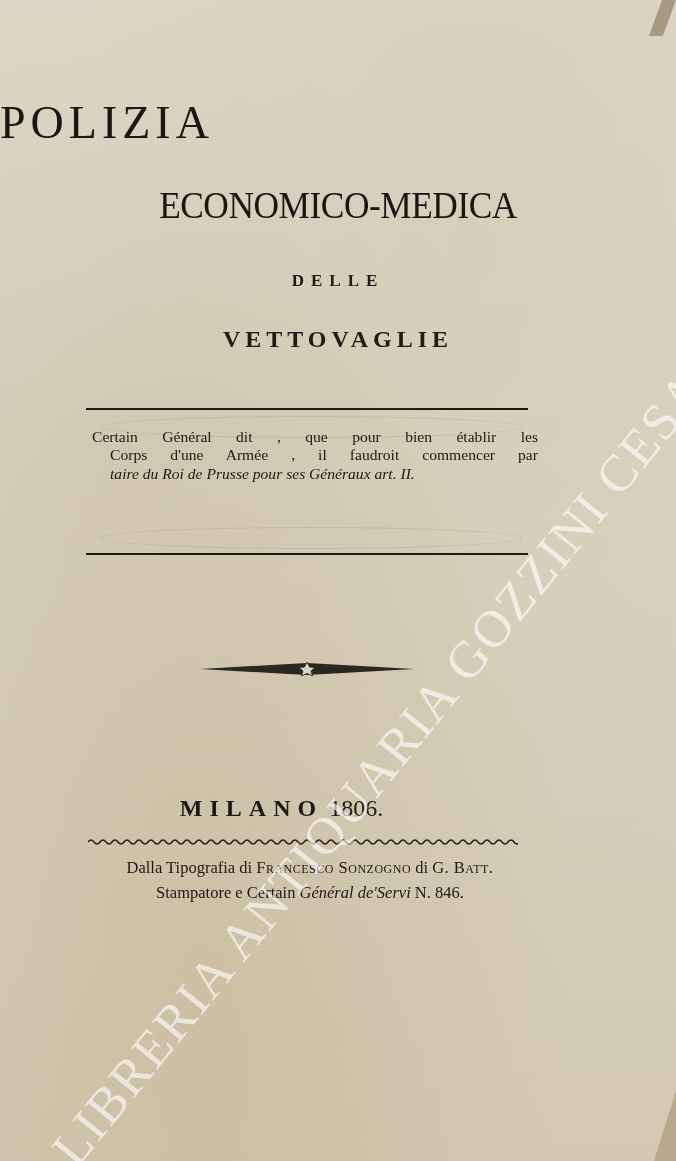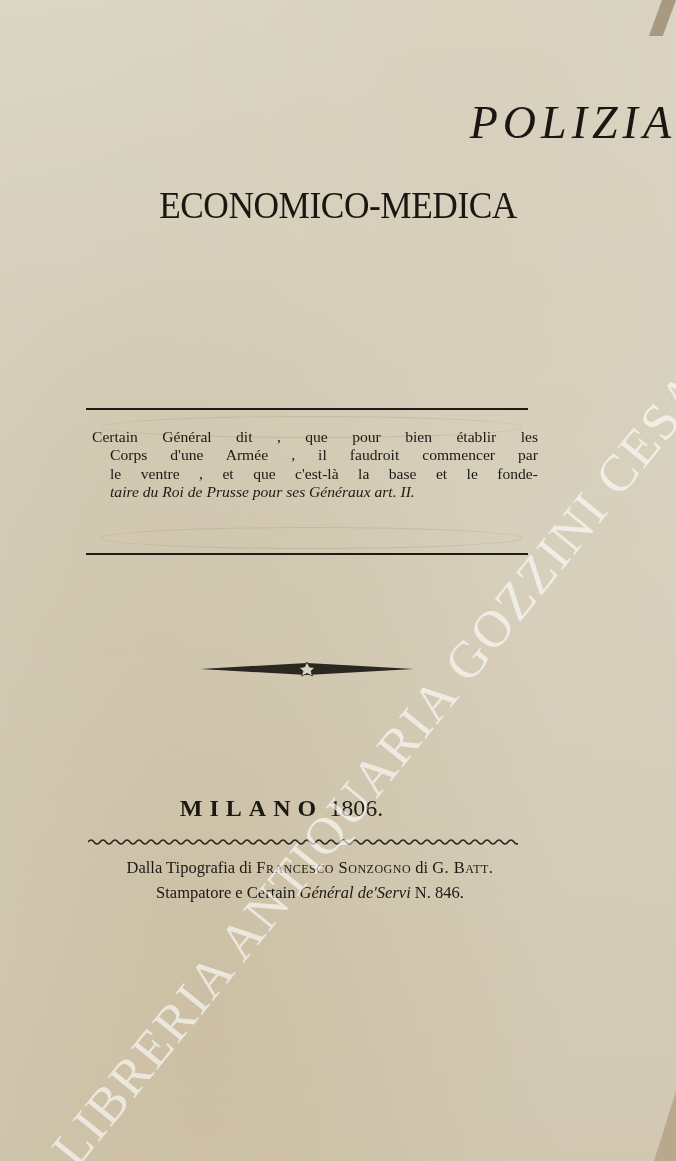--- a/index.html
+++ b/index.html
@@ -21,24 +21,23 @@
       position: absolute; right: 0; top: 0; width: 14px; height: 36px;
       background: #a89a80;
       transform: skewX(-20deg); transform-origin: top right;
     }
     .corner-b {
       position: absolute; right: 0; bottom: 0; width: 22px; height: 70px;
       background: #b8a98c;
       clip-path: polygon(100% 0, 100% 100%, 0 100%);
     }
     .title1 {
-      position: absolute; top: 96px; left: 0; width: 676px; text-align: right;
+      position: absolute; top: 96px; left: 0; width: 676px; text-align: left;
       font-size: 46px; letter-spacing: 5px; font-weight: normal;
       color: #1a1713;
-      font-style: italic;
     }
     .title2 {
       position: absolute; top: 183px; left: 0; width: 676px; text-align: center;
       font-size: 38px; letter-spacing: -0.5px; color: #1a1713;
       transform: scaleX(0.93);
     }
     .title3 {
       position: absolute; top: 271px; left: 0; width: 676px; text-align: center;
       font-size: 17px; letter-spacing: 7px; font-weight: bold; color: #1f1c17;
     }
@@ -89,27 +88,28 @@
   </style>
 </head>
 <body>
 
 <div class="page">
   <div class="corner"></div>
   <div class="corner-b"></div>
 
   <div class="title1">POLIZIA</div>
   <div class="title2">ECONOMICO-MEDICA</div>
+  <div class="title3">DELLE</div>
+  <div class="title4">VETTOVAGLIE</div>
 
   <div class="rule top"></div>
   <div class="ghost" style="top:416px"></div>
   <div class="epigraph">
     <span class="line">Certain Général dit , que pour bien établir les</span>
     <span class="line indent">Corps d'une Armée , il faudroit commencer par</span>
-    <span class="line indent">le ventre , et que c'est-là la base et le fonde-</span>
     <span class="line indent last"><i>taire du Roi de Prusse pour ses Généraux art. II.</i></span>
   </div>
   <div class="ghost" style="top:527px"></div>
   <div class="rule bot"></div>
 
   <svg class="ornament" viewBox="0 0 214 16">
     <polygon points="0,8 107,2 214,8 107,14" fill="#2a2620"></polygon>
     <polygon points="107,1 109.5,6 115,6.5 111,10 112.5,15 107,12.5 101.5,15 103,10 99,6.5 104.5,6" fill="#d9d3c2" stroke="#2a2620" stroke-width="0.8"></polygon>
   </svg>
 

